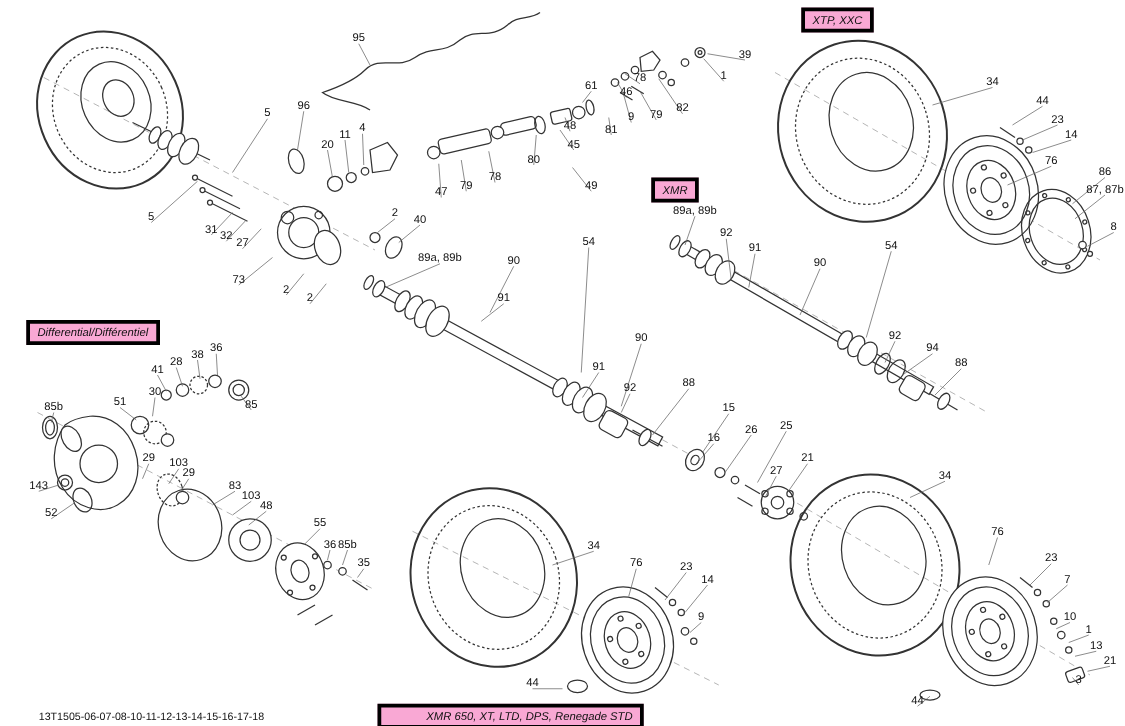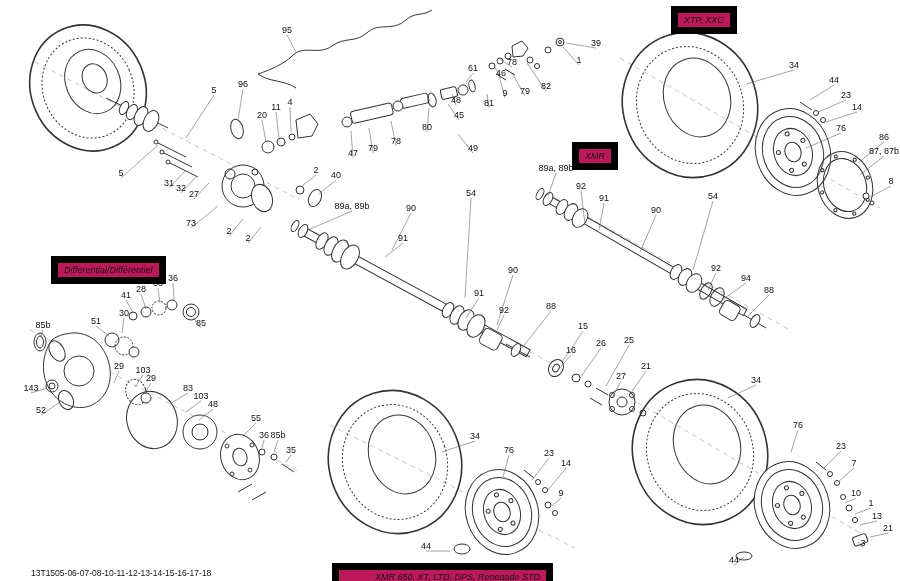--- a/index.html
+++ b/index.html
@@ -1,22 +1,22 @@
 <!DOCTYPE html>
 <html><head>
 <meta charset="utf-8">
 <style>
   html,body{margin:0;padding:0;background:#fff;}
   .stage{position:relative;width:900px;height:581px;background:#fff;overflow:hidden;
          font-family:"Liberation Sans",sans-serif;}
   .stage svg{position:absolute;left:0;top:0;}
-  .boxed-label{position:absolute;border:7px solid #000000;background:#be185d;color:#111;
-               font-size:9px;font-style:italic;padding:1px 6px;white-space:nowrap;line-height:12px;margin-left:30px;}
+  .boxed-label{position:absolute;border:3px solid #000000;background:#f9a8d4;color:#111;
+               font-size:9px;font-style:italic;padding:1px 6px;white-space:nowrap;line-height:12px;}
   .lbl-xtp{left:641px;top:6px;}
-  .lbl-xmr{left:542px;top:142px;}
+  .lbl-xmr{left:521px;top:142px;}
   .lbl-diff{left:21px;top:256px;text-align:center;}
   .lbl-xmr650{left:302px;top:563px;padding-left:36px;}
   .lbl-outlander{left:736px;top:563px;}
   .part-code{position:absolute;left:4px;top:568px;font-size:8.5px;color:#111;margin-left:27px;}
   .callout{font-size:9px;fill:#111;text-anchor:middle;font-family:"Liberation Sans",sans-serif;}
   .leader{stroke:#666;stroke-width:0.6;}
   .outline{fill:none;stroke:#333;stroke-width:1;}
   .thick{stroke-width:1.6;}
   .part{fill:#fff;stroke:#333;stroke-width:1;}
   .dashedln{stroke:#aaa;stroke-width:0.7;fill:none;stroke-dasharray:5 4;}

